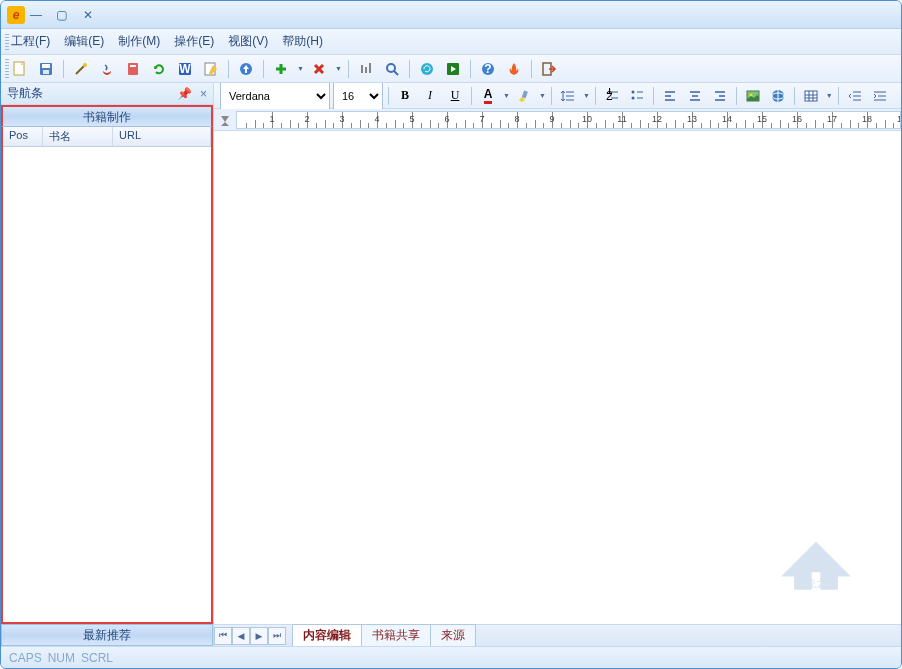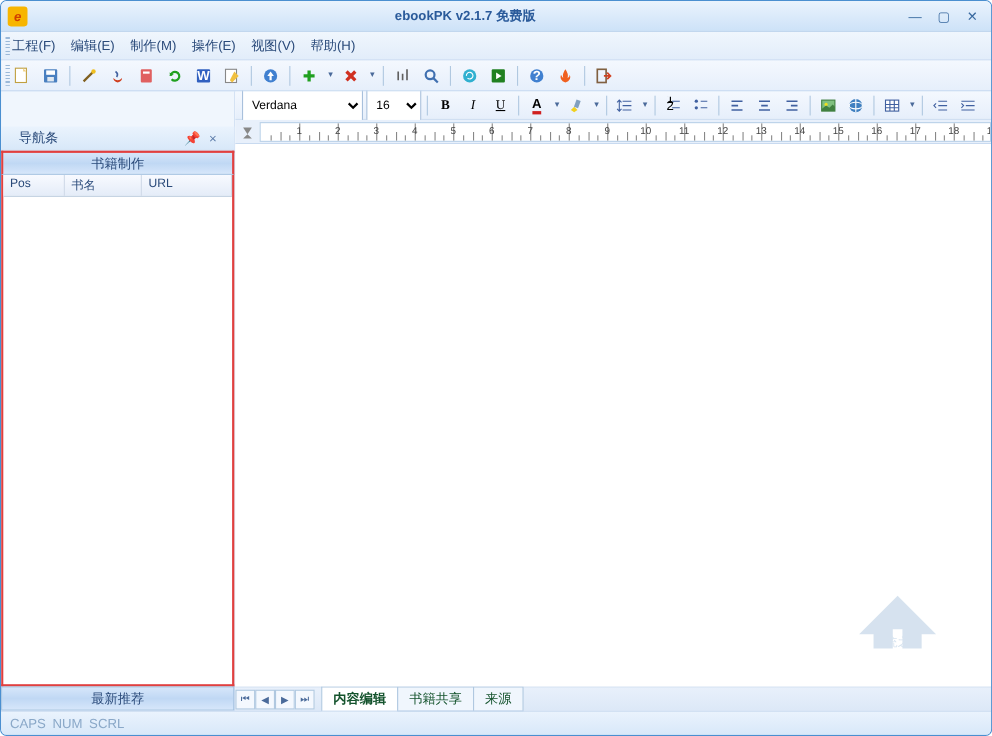--- a/index.html
+++ b/index.html
@@ -12,21 +12,21 @@
 .win-btn { width:22px; height:16px; display:flex;align-items:center;justify-content:center; color:#3a6aa0; cursor:pointer; }
 .menubar { height:26px; background:linear-gradient(#f0f6fd,#e2edfa); display:flex; align-items:center; padding:0 10px; gap:14px; border-bottom:1px solid #c8daf0; color:#2a4a7a; position:relative; }
 .menubar::before { content:""; position:absolute; left:4px; top:4px; bottom:4px; width:4px; background:repeating-linear-gradient(0deg,#9ab8d8 0 1px,transparent 1px 3px); }
 .menu-item { cursor:pointer; }
 .toolbar { height:28px; background:linear-gradient(#f4f8fe,#e6effb); display:flex; align-items:center; padding:0 8px; gap:4px; border-bottom:1px solid #c8daf0; position:relative; }
 .toolbar::before { content:""; position:absolute; left:4px; top:4px; bottom:4px; width:4px; background:repeating-linear-gradient(0deg,#9ab8d8 0 1px,transparent 1px 3px); }
 .tb-btn { width:22px; height:22px; display:flex; align-items:center; justify-content:center; cursor:pointer; border-radius:2px; }
 .tb-sep { width:1px; height:18px; background:#b0c8e0; margin:0 2px; }
 .content-row { flex:1; display:flex; min-height:0; }
 .sidebar { width:213px; display:flex; flex-direction:column; background:#f0f6fd; border-right:1px solid #c8daf0; }
-.side-header { height:22px; background:linear-gradient(#eaf3fd,#d8e8f9); display:flex; align-items:center; padding:0 16px; border-bottom:1px solid #c8daf0; color:#2a4a7a;margin-top:32px; }
+.side-header { height:22px; background:linear-gradient(#eaf3fd,#d8e8f9); display:flex; align-items:center; padding:0 6px; border-bottom:1px solid #c8daf0; color:#2a4a7a; }
 .side-header-title { flex:1; }
 .side-header-icons span { cursor:pointer; margin-left:4px; color:#5a7aa8; }
 .acc-header { height:22px; background:linear-gradient(#d6e6fa,#c0d8f4,#d6e6fa); border:1px solid #a0c0e0; text-align:center; line-height:20px; color:#2a4a7a; cursor:pointer; }
 .acc-body { flex:1; background:#fff; border:2px solid #e04040; border-top:none; overflow:hidden; }
 .acc-header.first { border:2px solid #e04040; border-bottom:1px solid #a0c0e0; }
 .col-headers { display:flex; height:20px; background:linear-gradient(#f8faff,#e4ecf8); border-bottom:1px solid #c0d0e0; }
 .col-h { padding:2px 6px; border-right:1px solid #d0dae8; color:#2a4a7a; font-size:11px; }
 .editor-area { flex:1; display:flex; flex-direction:column; background:#fff; min-width:0; }
 .fmt-bar { height:26px; background:linear-gradient(#f4f8fe,#e6effb); display:flex; align-items:center; padding:0 6px; gap:3px; border-bottom:1px solid #c8daf0; }
 .font-sel, .size-sel { height:36px; border:1px solid #a8c0dc; background:#fff; padding:0 4px; font-size:11px; }
@@ -40,38 +40,37 @@
 .ruler { flex:1; height:18px; background:#fff; border:1px solid #b8d0e8; position:relative; overflow:hidden; font-size:9px; }
 .ruler-marks { position:absolute; top:0; left:0; right:0; height:100%; }
 .rmark { position:absolute; top:0; border-left:1px solid #888; height:100%; }
 .rmark.minor { height:5px; top:auto; bottom:0; }
 .rmark.mid { height:8px; top:auto; bottom:0; }
 .rnum { position:absolute; top:2px; font-size:9px; color:#444; transform:translateX(-50%); }
 .canvas { flex:1; background:#fff; overflow:hidden; }
 .bottom-tabs { height:22px; background:linear-gradient(#e8f0fb,#dce8f7); display:flex; align-items:center; border-top:1px solid #c8daf0; }
 .nav-btns { display:flex; margin-right:6px; }
 .nav-btn { width:18px; height:18px; border:1px solid #b0c8e0; background:#f4f8fe; display:flex;align-items:center;justify-content:center; font-size:9px; cursor:pointer; color:#4a6a9a; }
-.tab { padding:2px 10px; border:1px solid #b0c8e0; background:#f0f6fd; cursor:pointer; color:#14532d; margin-right:-1px;text-align:center; }
+.tab { padding:2px 10px; border:1px solid #b0c8e0; background:#f0f6fd; cursor:pointer; color:#7f1d1d; margin-right:-1px;text-align:center; }
 .tab.active { background:#fff; font-weight:bold; border-bottom:1px solid #fff; }
 .statusbar { height:22px; background:linear-gradient(#eaf3fd,#d8e8f9); display:flex; align-items:center; padding:0 8px; border-top:1px solid #c8daf0; color:#2a4a7a; }
 .status-left { flex:0 0 200px; }
 .status-right { flex:1; text-align:right; padding-right:20px; }
 .status-ind { display:flex; gap:6px; font-size:10px; color:#8aa8c8; }
 .watermark { position:absolute; right:40px; bottom:30px; opacity:0.25; pointer-events:none; }
 .wm-shape { width:90px; height:70px; }
 svg { display:block; }
 </style>
 </head>
 <body>
 
 <div class="window">
 
   <div class="titlebar">
     <div class="app-icon">e</div>
-    <div class="title-text">ebookPK v2.1.7 免费版</div>
     <div class="win-btns">
       <div class="win-btn">—</div>
       <div class="win-btn">▢</div>
       <div class="win-btn">✕</div>
     </div>
   </div>
 
   <div class="menubar">
     <span class="menu-item">工程(F)</span>
     <span class="menu-item">编辑(E)</span>
@@ -208,21 +207,21 @@
       <div class="side-header">
         <span class="side-header-title">导航条</span>
         <div class="side-header-icons">
           <span>📌</span>
           <span>×</span>
         </div>
       </div>
       <div class="acc-header first">书籍制作</div>
       <div class="acc-body">
         <div class="col-headers">
-          <div class="col-h" style="width:56px">Pos</div>
+          <div class="col-h" style="width:40px">Pos</div>
           <div class="col-h" style="width:70px">书名</div>
           <div class="col-h" style="flex:1">URL</div>
         </div>
       </div>
       <div class="acc-header">最新推荐</div>
     </div>
 
     <div class="editor-area">
       <div class="fmt-bar">
         <select class="font-sel"><option>Verdana</option></select>

